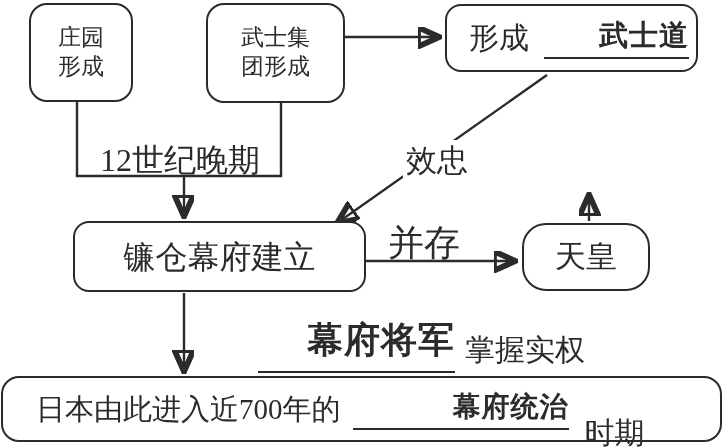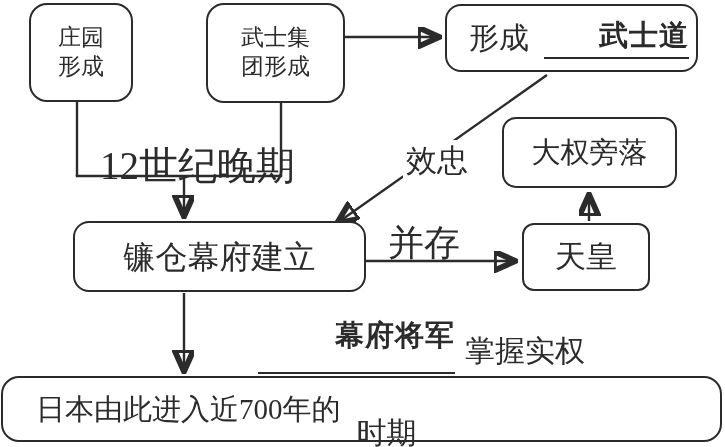--- a/index.html
+++ b/index.html
@@ -69,43 +69,43 @@
     <span>团形成</span>
   </div>
 
   <div class="box" style="left:445px; top:4px; width:253px; height:68px; border-radius:16px; justify-content:flex-start; padding-left:22px; font-size:30px;">
     <span>形成</span>
     <span class="blank" style="width:145px; margin-left:15px; padding-bottom:3px; font-size:29px;">
       <span class="answer">武士道</span>
     </span>
   </div>
 
-  <div class="box" style="left:502px; top:117px; width:175px; height:71px; border-radius:14px; font-size:29px;">
-    <span>大权旁落</span>
-  </div>
 
   <div class="box" style="left:73px; top:221px; width:293px; height:71px; border-radius:16px; font-size:32px;">
     <span>镰仓幕府建立</span>
   </div>
 
-  <div class="box" style="left:522px; top:223px; width:128px; height:68px; border-radius:12px; font-size:31px;">
+  <div class="box" style="left:522px; top:223px; width:128px; height:68px; border-radius:24px; font-size:31px;">
     <span>天皇</span>
   </div>
 
   <div class="box" style="left:1px; top:376px; width:721px; height:66px; border-radius:18px; justify-content:flex-start; padding-left:33px; font-size:29px;">
     <span>日本由此进入近700年的</span>
+    <span class="blank" style="width:216px; margin-left:12px; padding-bottom:4px; font-size:28px;">
+      <span class="answer">幕府统治</span>
+    </span>
     <span style="margin-left:16px; font-size:30px;margin-top:48px;">时期</span>
   </div>
 
-  <div class="lbl" style="left:100px; top:139px; width:158px; text-align:center; font-size:39px;">12世纪晚期</div>
+  <div class="lbl" style="left:100px; top:139px; width:158px; text-align:center; font-size:32px;">12世纪晚期</div>
 
   <div class="lbl" style="left:403px; top:140px; font-size:31px; background:var(--bg); padding:0 3px;">效忠</div>
 
   <div class="lbl" style="left:388px; top:219px; font-size:36px;">并存</div>
 
   <div class="lbl" style="left:258px; top:316px; display:flex; align-items:flex-end;">
-    <span class="blank" style="width:197px; padding-bottom:16px; font-size:29px;">
+    <span class="blank" style="width:197px; padding-bottom:6px; font-size:36px;">
       <span class="answer">幕府将军</span>
     </span>
     <span style="margin-left:10px; font-size:30px; padding-bottom:2px;">掌握实权</span>
   </div>
 
 </div>
 
 </body></html>

